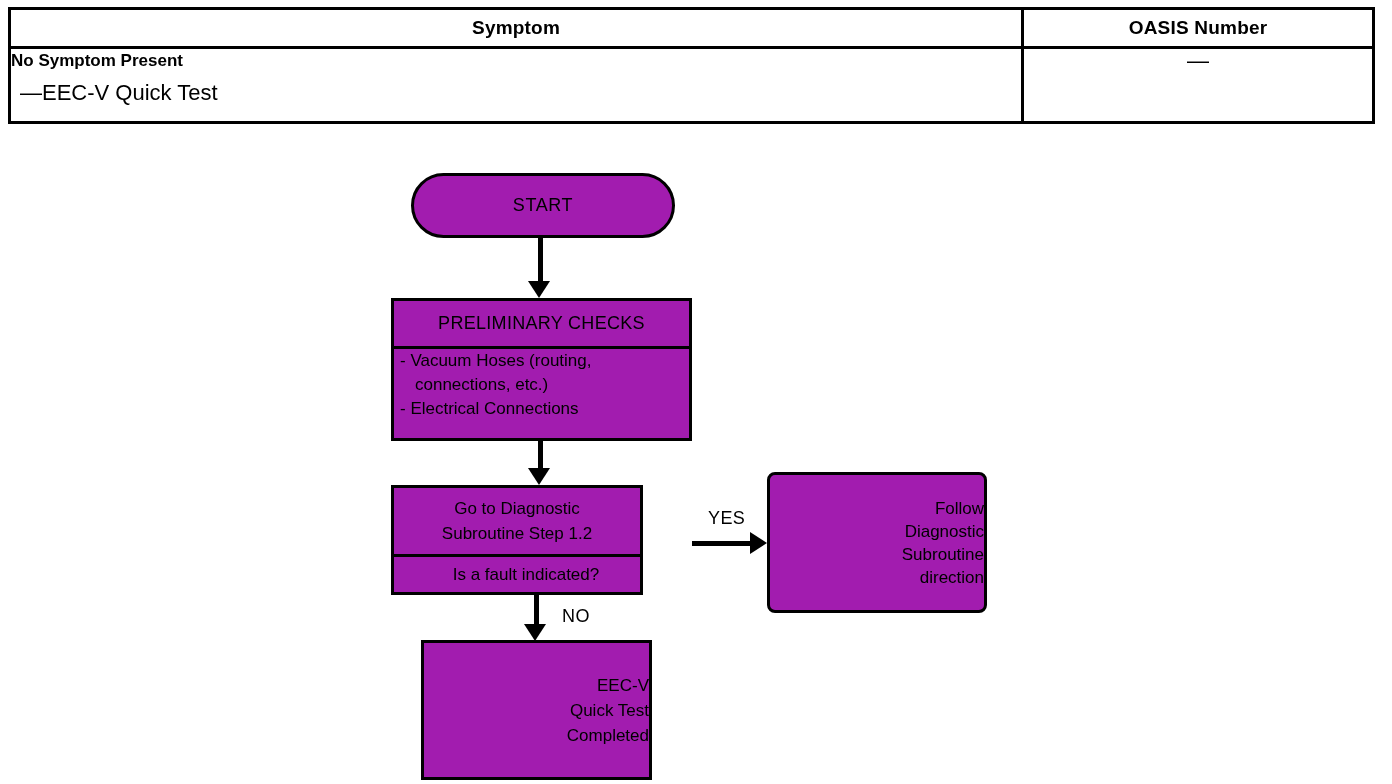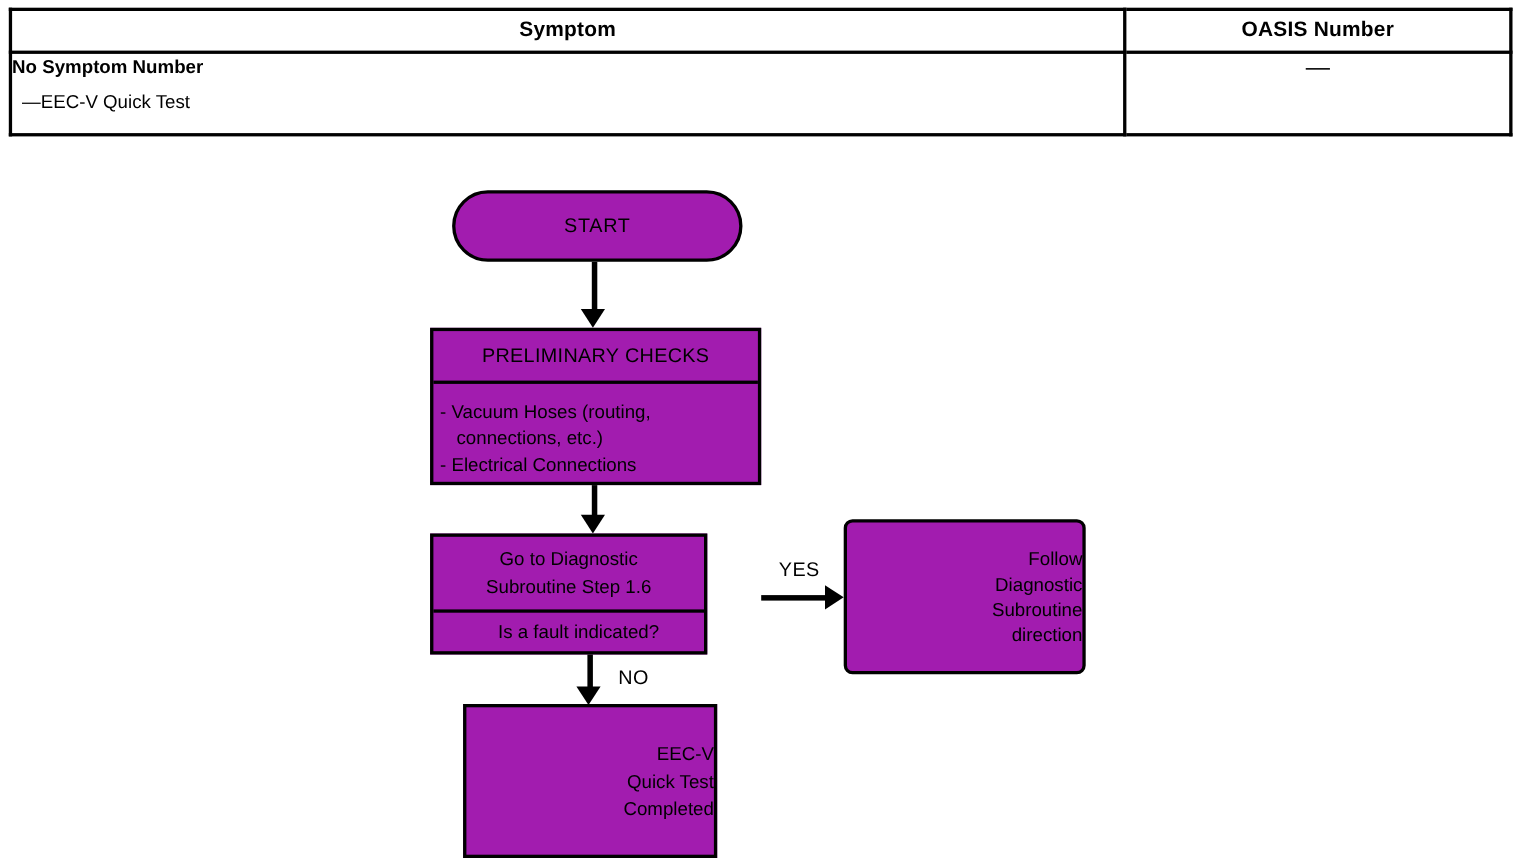--- a/index.html
+++ b/index.html
@@ -50,21 +50,21 @@
     height: 72px;
     padding: 8px 0 0 10px;
   }
   .sym-line1 {
     font-size: 17px;
     font-weight: bold;
     line-height: 24px;
     white-space: nowrap;
   }
   .sym-line2 {
-    font-size: 17px;
+    font-size: 22px;
     font-weight: normal;
     line-height: 24px;
     padding-top: 8px;
     padding-left: 9px;
     white-space: nowrap;
   }
   .cell-oasis {
     text-align: center;
     vertical-align: top;
     padding-top: 10px;
@@ -108,21 +108,21 @@
     height: 45px;
     border-bottom: 3px solid #000;
     display: flex;
     align-items: center;
     justify-content: center;
     font-size: 18px;
     letter-spacing: 0.3px;
   }
   .prelim-body {
     flex: 1;
-    padding: 14px 6px 0 6px;
+    padding: 0 6px 0 6px;
     font-size: 17px;
     line-height: 24px;
   }
   .prelim-body .sub {
     padding-left: 15px;
     display: block;
   }
 
   
   .node-decision {
@@ -238,21 +238,21 @@
     </colgroup>
     <thead>
       <tr>
         <th>Symptom</th>
         <th>OASIS Number</th>
       </tr>
     </thead>
     <tbody>
       <tr>
         <td class="cell-symptom">
-          <div class="sym-line1">No Symptom Number</div>
+          <div class="sym-line1">No Symptom Present</div>
           <div class="sym-line2">—EEC-V Quick Test</div>
         </td>
         <td class="cell-oasis">—</td>
       </tr>
     </tbody>
   </table>
 
   <div class="flow">
 
     <div class="node node-start">
@@ -272,21 +272,21 @@
         <div>- Electrical Connections</div>
       </div>
     </div>
 
     <div class="conn-v a2-line"></div>
     <div class="arrow-down a2-head"></div>
 
     <div class="node node-decision">
       <div class="dec-top">
         <span>Go to  Diagnostic</span>
-        <span>Subroutine Step 1.6</span>
+        <span>Subroutine Step 1.2</span>
       </div>
       <div class="dec-bottom">Is a fault indicated?</div>
     </div>
 
     <div class="conn-h a3-line"></div>
     <div class="arrow-right a3-head"></div>
     <div class="edge-label lbl-yes">YES</div>
 
     <div class="node node-follow">
       <span>Follow</span>

